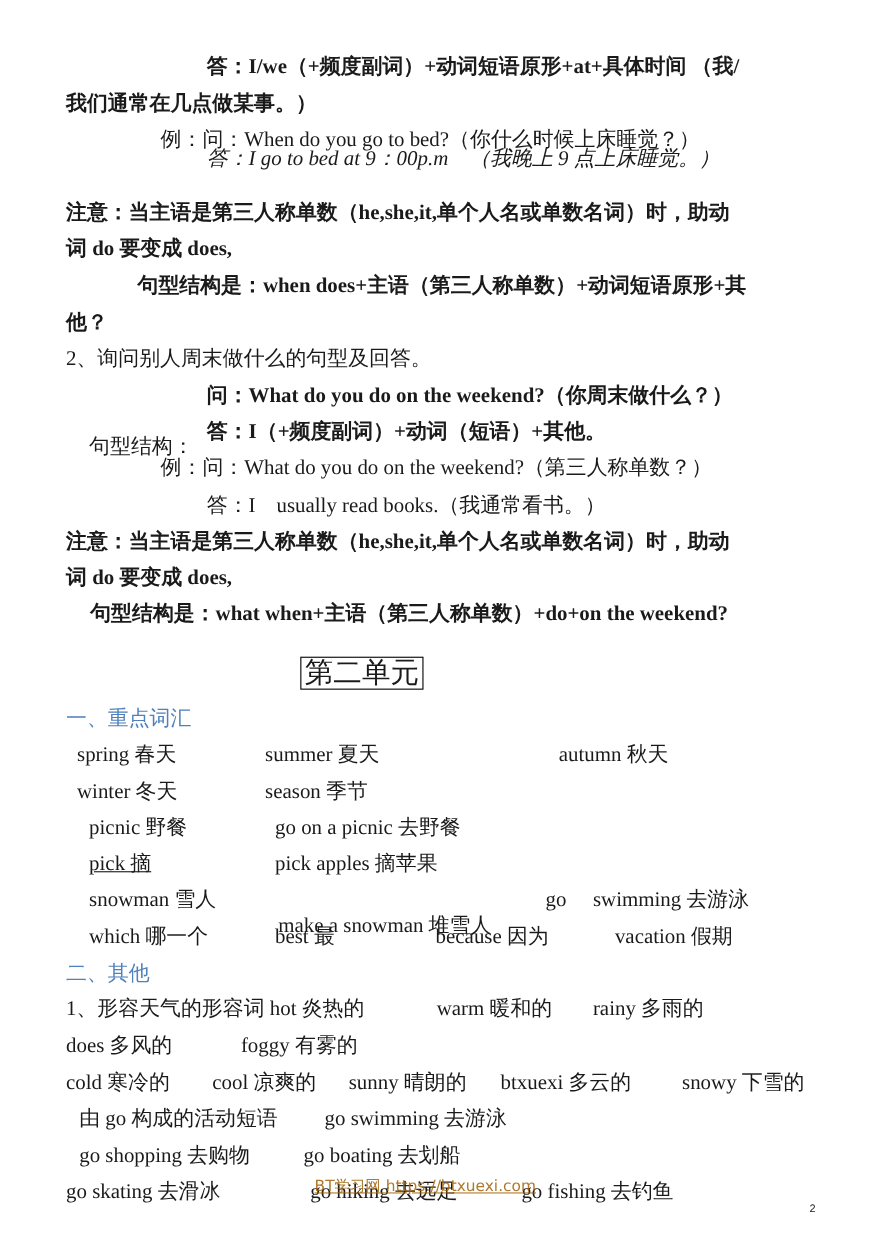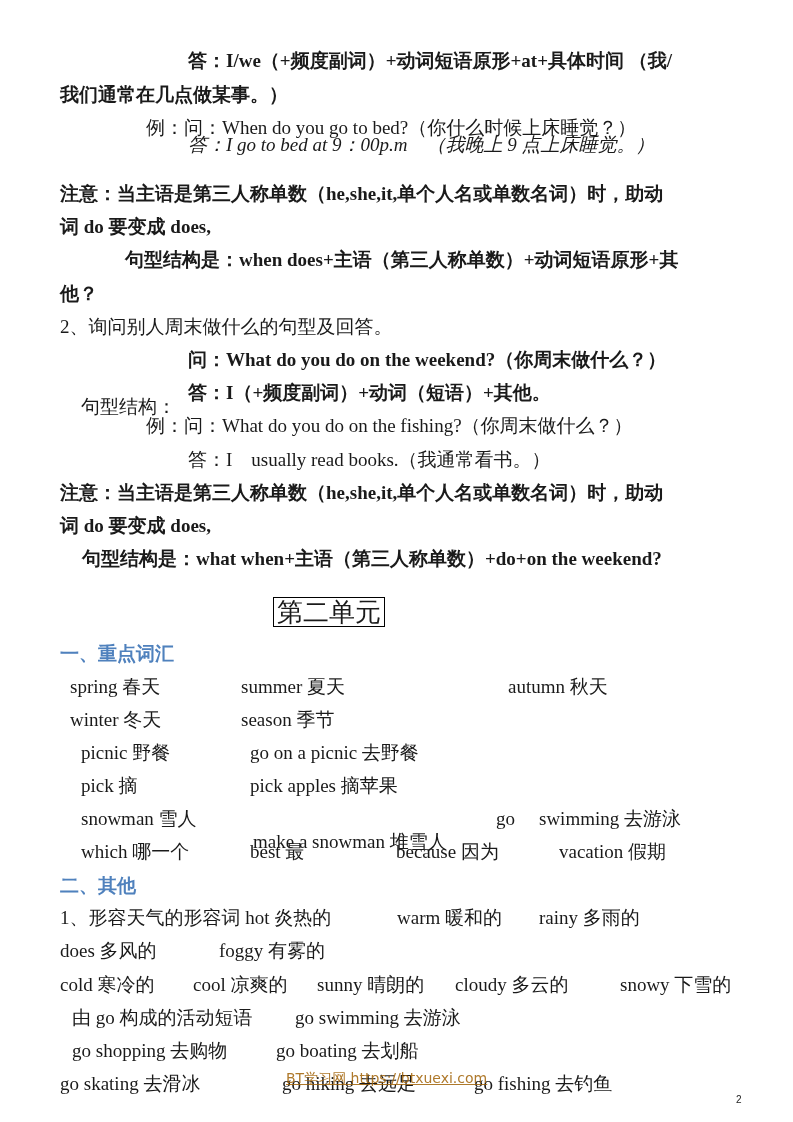--- a/index.html
+++ b/index.html
@@ -7,21 +7,21 @@
     width: 793px; height: 1122px; position: relative; overflow: hidden;
     font-family: "Liberation Serif", "DejaVu Serif", serif;
     color: #1a1a1a;
   }
   .line {
     position: absolute; white-space: nowrap;
     font-size: 19px; line-height: 26px;
   }
   .b { font-weight: bold; }
   .heading-blue {
-    color: #4f81bd; font-weight: bold;
+    color: #4f81bd; font-weight: normal;
     font-family: "DejaVu Sans", "Liberation Sans", sans-serif;
     font-size: 19px;
     text-align: center;
   }
   .unit-title {
     position: absolute; left: 273px; top: 597px;
     border: 1.5px solid #000; padding: 0 3px;
     font-size: 26px; line-height: 28px;
     font-family: "DejaVu Sans", "Liberation Sans", sans-serif;
   }
@@ -45,21 +45,21 @@
 <div class="line" style="left:188px; top:132px;font-style:italic;">答：I go to bed at 9：00p.m　（我晚上 9 点上床睡觉。）</div>
 <div class="line b" style="left:60px; top:181px;">注意：当主语是第三人称单数（he,she,it,单个人名或单数名词）时，助动</div>
 <div class="line b" style="left:60px; top:214px;">词 do 要变成 does,</div>
 <div class="line b" style="left:125px; top:247px;">句型结构是：when does+主语（第三人称单数）+动词短语原形+其</div>
 <div class="line b" style="left:60px; top:281px;">他？</div>
 
 <div class="line" style="left:60px; top:314px;">2、询问别人周末做什么的句型及回答。</div>
 <div class="line" style="left:81px; top:347px;margin-top:47px;">句型结构：</div>
 <div class="line b" style="left:188px; top:347px;">问：What do you do on the weekend?（你周末做什么？）</div>
 <div class="line b" style="left:188px; top:380px;">答：I（+频度副词）+动词（短语）+其他。</div>
-<div class="line" style="left:146px; top:413px;">例：问：What do you do on the fishing?（你周末做什么？）</div>
+<div class="line" style="left:146px; top:413px;">例：问：What do you do on the weekend?（第三人称单数？）</div>
 <div class="line" style="left:188px; top:447px;">答：I　usually read books.（我通常看书。）</div>
 <div class="line b" style="left:60px; top:480px;">注意：当主语是第三人称单数（he,she,it,单个人名或单数名词）时，助动</div>
 <div class="line b" style="left:60px; top:513px;">词 do 要变成 does,</div>
 <div class="line b" style="left:82px; top:546px;">句型结构是：what when+主语（第三人称单数）+do+on the weekend?</div>
 
 <div class="unit-title">第二单元</div>
 
 <div class="line heading-blue" style="left:60px; top:640px;">一、重点词汇</div>
 
 <div class="line" style="left:0; top:674px; width:793px;">
@@ -69,21 +69,21 @@
 </div>
 <div class="line" style="left:0; top:707px; width:793px;">
   <span class="seg" style="left:70px;">winter 冬天</span>
   <span class="seg" style="left:241px;">season 季节</span>
 </div>
 <div class="line" style="left:0; top:740px; width:793px;">
   <span class="seg" style="left:81px;">picnic 野餐</span>
   <span class="seg" style="left:250px;">go on a picnic 去野餐</span>
 </div>
 <div class="line" style="left:0; top:773px; width:793px;">
-  <span class="seg" style="left:81px;">pick 摘</span>
+  <span class="seg" style="left:81px;text-decoration:underline;">pick 摘</span>
   <span class="seg" style="left:250px;">pick apples 摘苹果</span>
 </div>
 <div class="line" style="left:0; top:806px; width:793px;">
   <span class="seg" style="left:81px;">snowman 雪人</span>
   <span class="seg" style="left:253px;margin-top:23px;">make a snowman 堆雪人</span>
   <span class="seg" style="left:496px;">go</span>
   <span class="seg" style="left:539px;">swimming 去游泳</span>
 </div>
 <div class="line" style="left:0; top:839px; width:793px;">
   <span class="seg" style="left:81px;">which 哪一个</span>
@@ -100,21 +100,21 @@
   <span class="seg" style="left:539px;">rainy 多雨的</span>
 </div>
 <div class="line" style="left:0; top:938px; width:793px;">
   <span class="seg" style="left:60px;">does 多风的</span>
   <span class="seg" style="left:219px;">foggy 有雾的</span>
 </div>
 <div class="line" style="left:0; top:972px; width:793px;">
   <span class="seg" style="left:60px;">cold 寒冷的</span>
   <span class="seg" style="left:193px;">cool 凉爽的</span>
   <span class="seg" style="left:317px;">sunny 晴朗的</span>
-  <span class="seg" style="left:455px;">cloudy 多云的</span>
+  <span class="seg" style="left:455px;">btxuexi 多云的</span>
   <span class="seg" style="left:620px;">snowy 下雪的</span>
 </div>
 
 <div class="line" style="left:0; top:1005px; width:793px;">
   <span class="seg" style="left:72px;">由 go 构成的活动短语</span>
   <span class="seg" style="left:295px;">go swimming 去游泳</span>
 </div>
 <div class="line" style="left:0; top:1038px; width:793px;">
   <span class="seg" style="left:72px;">go shopping 去购物</span>
   <span class="seg" style="left:276px;">go boating 去划船</span>

